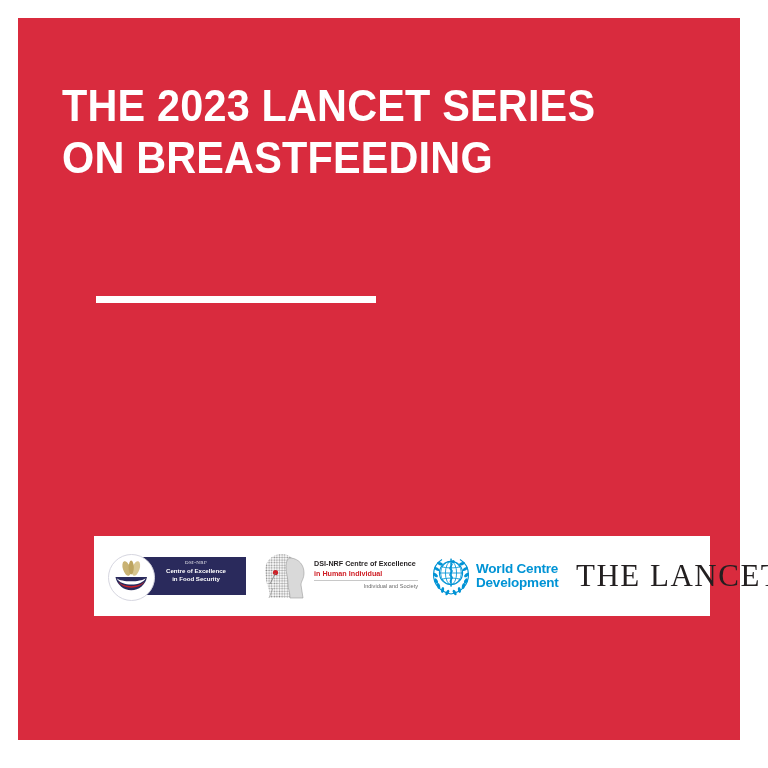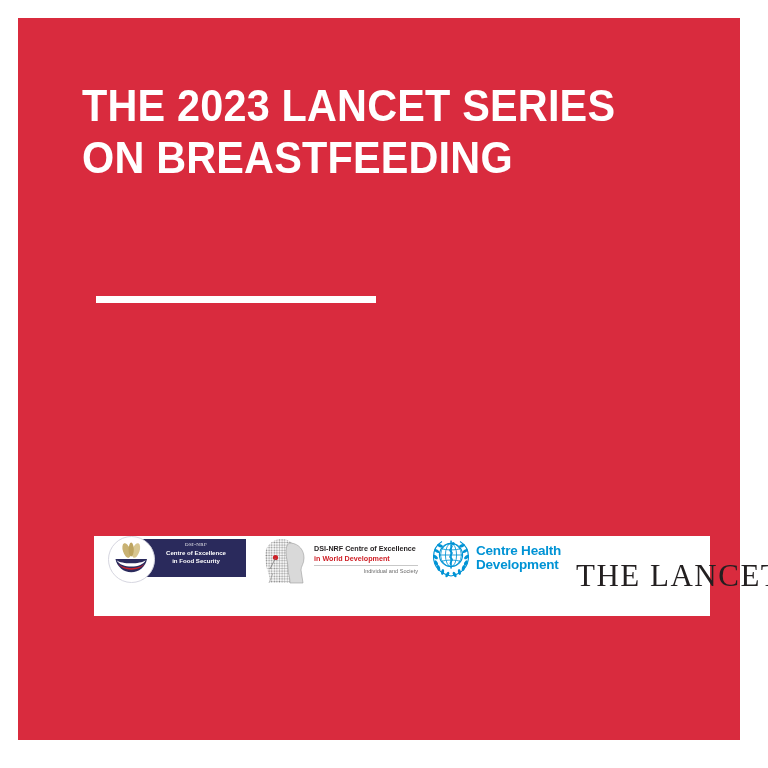--- a/index.html
+++ b/index.html
@@ -28,21 +28,21 @@
     left: 18px;
     top: 18px;
     width: 722px;
     height: 722px;
     background: #d92b3e;
   }
 
   
   #headline-block {
     position: absolute;
-    left: 64px;
+    left: 44px;
     top: 62px;
     width: 640px;
   }
   .headline-line {
     font-family: "Liberation Sans Narrow", "Liberation Sans", sans-serif;
     font-weight: 700;
     font-size: 45px;
     line-height: 52px;
     letter-spacing: 0.2px;
     color: #ffffff;
@@ -105,20 +105,21 @@
     left: 76px;
     top: 518px;
     width: 616px;
     height: 80px;
     background: #ffffff;
     display: flex;
     align-items: center;
   }
   .logo-slot {
     display: flex;
+    align-items: center;
     height: 100%;
   }
 
   
   #logo-food-security {
     margin-left: 14px;
     width: 138px;
     height: 44px;
     position: relative;
   }
@@ -321,21 +322,21 @@
               <path d="M31 7 C39 8 44 14 44 22 C44 28 41 30 41 34 L43 47 L30 47 C30 41 28 38 28 33 C28 26 26 22 26 17 C26 11 27 7 31 7 Z" fill="#d9d9d9" stroke="#9a9a9a" stroke-width="0.6"></path>
 
               <path d="M9 47 L13 37" stroke="#9a9a9a" stroke-width="0.7" fill="none"></path>
 
               <circle cx="15.5" cy="21.5" r="2.6" fill="#cf2027"></circle>
               <path d="M15.5 22 L10 33" stroke="#7a7a7a" stroke-width="0.8" fill="none"></path>
             </svg>
           </div>
           <div id="hd-text">
             <div class="hd-line1">DSI-NRF Centre of Excellence</div>
-            <div class="hd-line2">in World Development</div>
+            <div class="hd-line2">in Human Individual</div>
             <div id="hd-rule"></div>
             <div class="hd-line3">Individual and Society</div>
           </div>
         </div>
       </div>
 
       <div class="logo-slot">
         <div id="logo-who">
           <div id="who-emblem">
             <svg width="42" height="42" viewBox="0 0 42 42" aria-hidden="true">
@@ -372,21 +373,21 @@
               </g>
 
               <rect x="20.3" y="3.6" width="1.5" height="28" fill="#0093d5"></rect>
               <g stroke="#0093d5" stroke-width="1.3" fill="none">
                 <path d="M21 8 C25 9.5 17 13 21 14.6 C25 16.2 17 19.6 21 21.2 C25 22.8 18 26 21 27.6"></path>
               </g>
               <circle cx="23.2" cy="6.4" r="1.5" fill="#0093d5"></circle>
             </svg>
           </div>
           <div id="who-wordmark">
-            <span class="who-word">Centre Health</span>
+            <span class="who-word">World Centre</span>
             <span class="who-word">Development</span>
           </div>
         </div>
       </div>
 
       <div id="logo-lancet" class="logo-slot">
         <div id="lancet-wordmark">THE LANCET</div>
       </div>
 
     </div>

